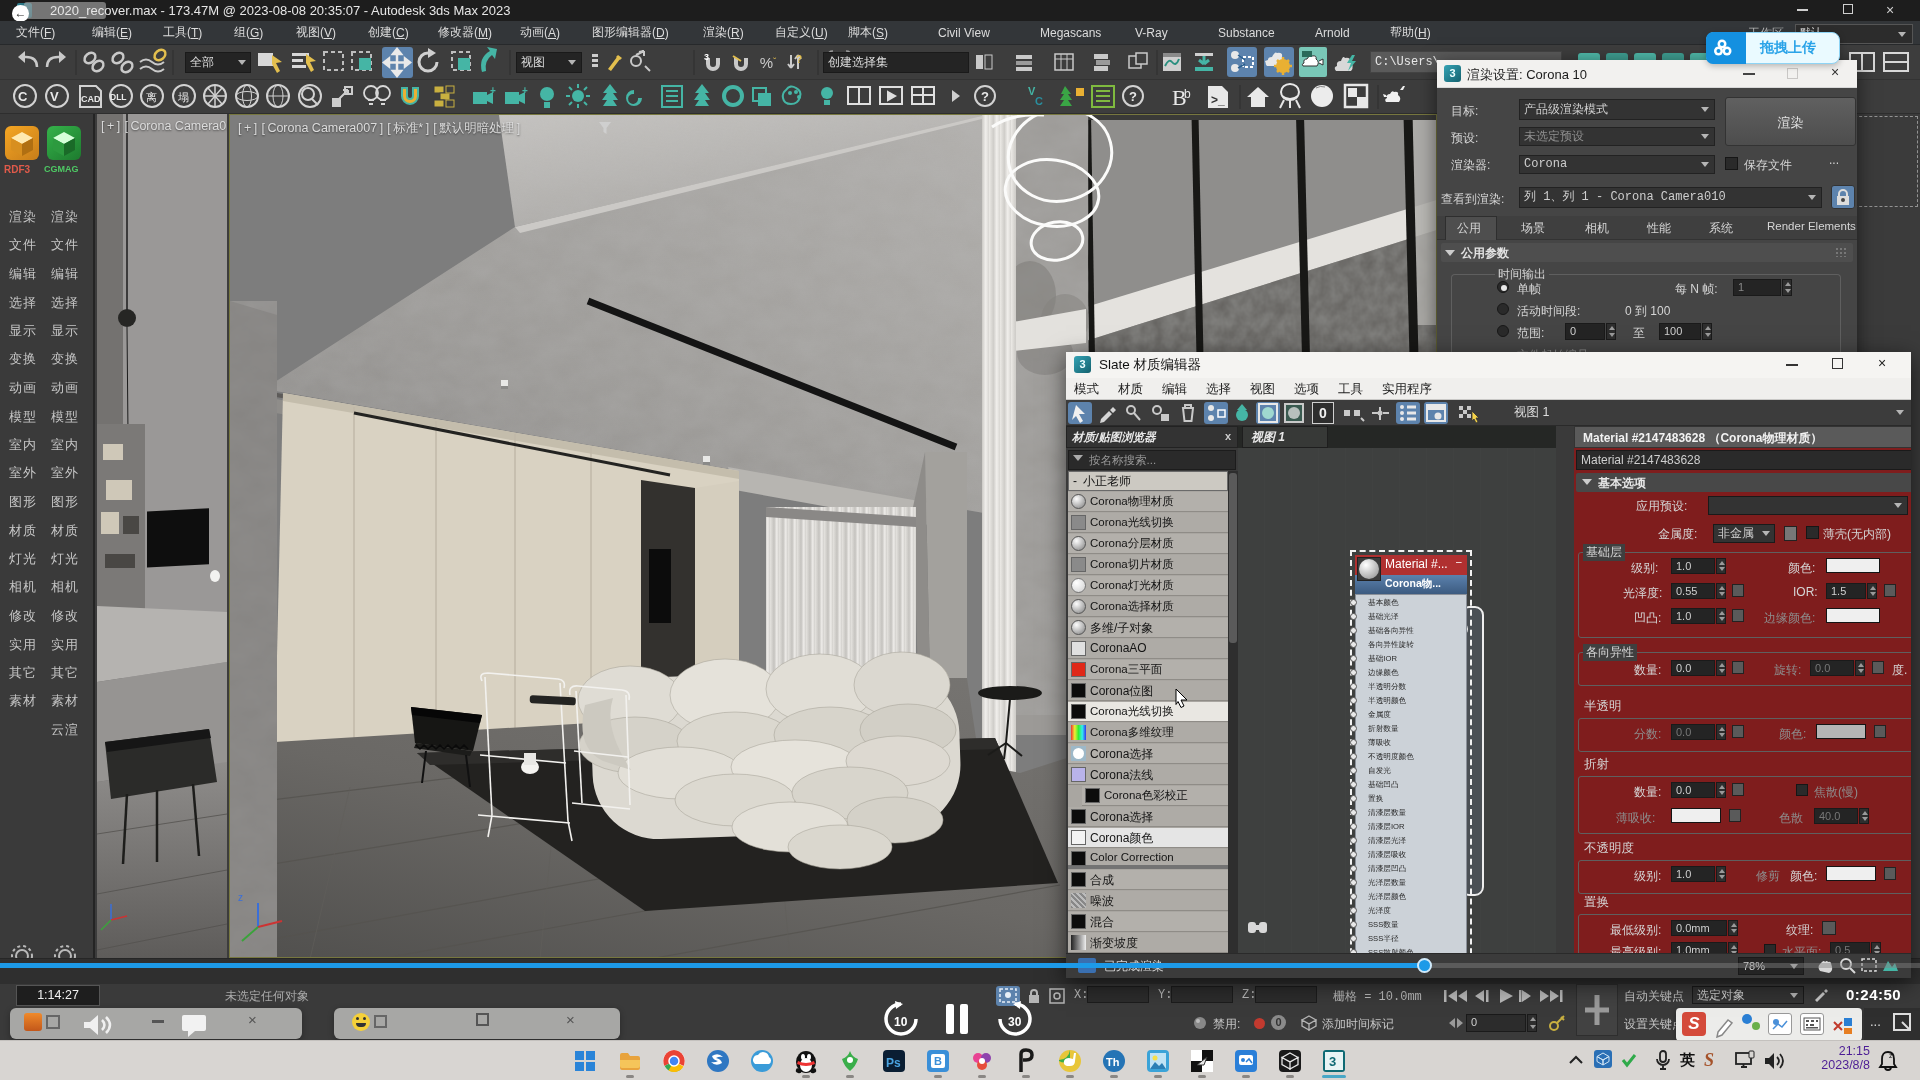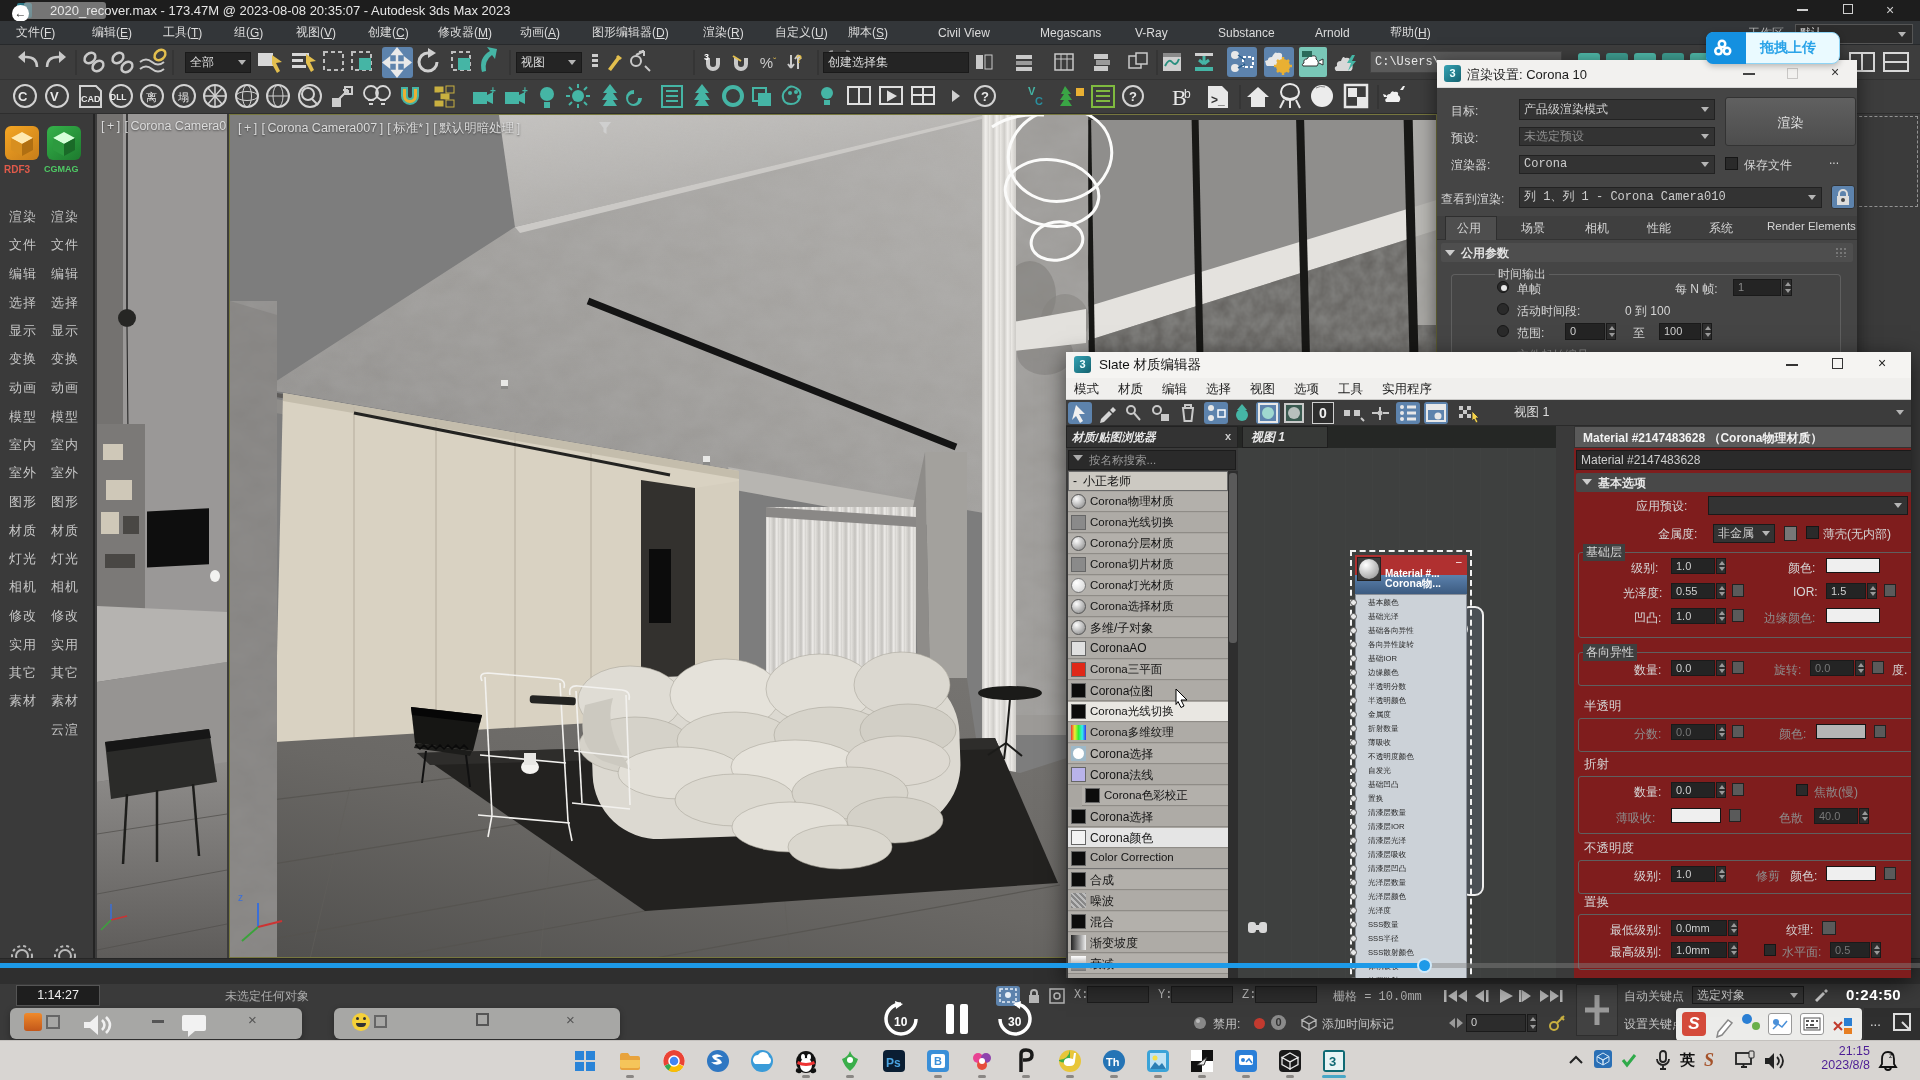--- a/index.html
+++ b/index.html
@@ -964,21 +964,21 @@
         <span class="a" style="left:22px;top:2px;color:#141414;font-size:11.5px;white-space:nowrap">Corona色彩校正</span>
       </div>
  <div class="a" style="left:2px;top:381px;width:160px;height:20px;background:#aeaba6;border-bottom:1px solid #8f8c87">
  <span class="a" style="left:3px;top:2px;width:15px;height:15px;background:#0c0c0c;border:1px solid #666"></span>
         <span class="a" style="left:22px;top:2px;color:#141414;font-size:12px;white-space:nowrap">Corona选择</span>
       </div>
  <div class="a" style="left:2px;top:402px;width:160px;height:20px;background:#e5e5e5;border-bottom:1px solid #8f8c87">
  <span class="a" style="left:3px;top:2px;width:15px;height:15px;background:#f4f4f4;border:1px solid #666"></span>
         <span class="a" style="left:22px;top:2px;color:#141414;font-size:12px;white-space:nowrap">Corona颜色</span>
       </div>
- <div class="a" style="left:2px;top:423px;width:160px;height:20px;background:#aeaba6;border-bottom:1px solid #737373">
+ <div class="a" style="left:2px;top:423px;width:160px;height:20px;background:#aeaba6;border-bottom:4px solid #737373">
  <span class="a" style="left:3px;top:2px;width:15px;height:15px;background:#0c0c0c;border:1px solid #666"></span>
         <span class="a" style="left:22px;top:2px;color:#141414;font-size:11.5px;white-space:nowrap">Color Correction</span>
       </div>
  <div class="a" style="left:2px;top:444px;width:160px;height:20px;background:#b3b0ab;border-bottom:1px solid #8f8c87">
  <span class="a" style="left:3px;top:2px;width:15px;height:15px;background:#0c0c0c;border:1px solid #666"></span>
         <span class="a" style="left:22px;top:2px;color:#141414;font-size:12px;white-space:nowrap">合成</span>
       </div>
  <div class="a" style="left:2px;top:465px;width:160px;height:20px;background:#aeaba6;border-bottom:1px solid #8f8c87">
  <span class="a" style="left:3px;top:2px;width:15px;height:15px;background:repeating-linear-gradient(45deg,#888 0 2px,#bbb 2px 4px)"></span>
         <span class="a" style="left:22px;top:2px;color:#141414;font-size:12px;white-space:nowrap">噪波</span>
@@ -1005,21 +1005,21 @@
  <div class="a" style="left:0;top:0;width:318px;height:22px;background:#252725"></div>
  <div class="a" style="left:4px;top:0;width:86px;height:22px;background:#373937;border:1px solid #1e1e1e;color:#e8e8e8;font-size:12px;font-weight:bold;font-style:italic;line-height:20px;padding-left:8px">视图 1</div>
  <div class="a" style="left:0;top:22px;width:318px;height:530px;background:repeating-linear-gradient(90deg,#3e403f 0 26px,#404241 26px 27px)"></div>
  <div class="a" style="left:222px;top:180px;width:24px;height:290px;border:2px solid #eeeeee;border-radius:9px;background:rgba(90,100,112,0.45)"></div>
  <div class="a" style="left:216px;top:196px;width:14px;height:14px;border-radius:50%;background:#f0f0f0"></div>
  <div class="a" style="left:112px;top:124px;width:122px;height:484px;border:2px dashed #f2f2f2"></div>
  <div class="a" style="left:117px;top:129px;width:112px;height:20px;background:#b03030"></div>
  <div class="a" style="left:117px;top:149px;width:112px;height:19px;background:linear-gradient(#5b81ad,#3c5b80)"></div>
  <div class="a" style="left:119px;top:131px;width:24px;height:24px;background:#3c3c3c;border:1px solid #222"></div>
  <div class="a" style="left:121px;top:133px;width:20px;height:20px;border-radius:50%;background:radial-gradient(circle at 35% 30%,#ffffff,#8a8a8a)"></div>
- <div class="a" style="left:147px;top:142px;color:#fff;font-size:10px;font-weight:bold;white-space:nowrap">Material #...</div>
+ <div class="a" style="left:147px;top:131px;color:#fff;font-size:12px;font-weight:normal;white-space:nowrap">Material #...</div>
  <div class="a" style="left:147px;top:151px;color:#fff;font-size:10.5px;font-weight:bold;white-space:nowrap">Corona物...</div>
  <div class="a" style="left:218px;top:130px;color:#fff;font-size:10px">–</div>
  <div class="a" style="left:117px;top:168px;width:112px;height:438px;background:#ccd2d8;border:1px solid #8a9099"></div>
  <span class="a" style="left:112px;top:173px;width:7px;height:7px;border-radius:50%;background:#e8e8e8;border:1px solid #555"></span>
  <span class="a" style="left:130px;top:172px;color:#2a2a2a;font-size:8.5px;white-space:nowrap;transform:scale(0.9);transform-origin:left top">基本颜色</span>
  <span class="a" style="left:112px;top:187px;width:7px;height:7px;border-radius:50%;background:#e8e8e8;border:1px solid #555"></span>
  <span class="a" style="left:130px;top:186px;color:#2a2a2a;font-size:8.5px;white-space:nowrap;transform:scale(0.9);transform-origin:left top">基础光泽</span>
  <span class="a" style="left:112px;top:201px;width:7px;height:7px;border-radius:50%;background:#e8e8e8;border:1px solid #555"></span>
  <span class="a" style="left:130px;top:200px;color:#2a2a2a;font-size:8.5px;white-space:nowrap;transform:scale(0.9);transform-origin:left top">基础各向异性</span>
  <span class="a" style="left:112px;top:215px;width:7px;height:7px;border-radius:50%;background:#e8e8e8;border:1px solid #555"></span>
@@ -1179,20 +1179,39 @@
       <div class="fld" style="left:97px;top:516px;width:56px;height:16px">1.0mm</div>
       <div class="spn" style="left:154px;top:516px;height:16px"></div>
  <div class="cbx" style="left:190px;top:518px;width:12px;height:12px"></div>
       <div class="lg" style="left:208px;top:518px">水平面:</div>
       <div class="fld" style="left:256px;top:516px;width:40px;height:16px;color:#777">0.5</div>
       <div class="spn" style="left:297px;top:516px;height:16px"></div>
  <svg class="a" style="left:336px;top:96px" width="16" height="30">
         <path d="M3 2 l10 13 -10 13" fill="none" stroke="#f5f5f5" stroke-width="3.5"></path>
       </svg>
  </div>
+ <div class="a" style="left:0;top:601px;width:845px;height:25px;background:#3b3b3b;border-top:1px solid #2a2a2a">
+ <div class="a" style="left:12px;top:4px;width:18px;height:15px;background:#3a6fb0;border-radius:2px"></div>
+ <div class="a" style="left:38px;top:4px;color:#d5d5d5;font-size:12px">已完成渲染</div>
+ <div class="fld" style="left:672px;top:3px;width:66px;height:18px;line-height:16px">78%</div>
+      <div class="arr" style="left:724px;top:10px"></div>
+ <svg class="a" style="left:748px;top:3px" width="20" height="18">
+        <path d="M6 14 q-3 -4 0 -7 l2 -2 q2 -2 3 0 q2 -2 3 0 q2 -1 3 1 l1 4 q1 4 -3 6z" fill="#d8d8d8"></path>
+      </svg>
+ <svg class="a" style="left:772px;top:3px" width="20" height="18">
+        <circle cx="8" cy="7" r="5" fill="none" stroke="#d8d8d8" stroke-width="2"></circle>
+        <path d="M12 11 l5 5" stroke="#d8d8d8" stroke-width="2"></path>
+      </svg>
+ <svg class="a" style="left:794px;top:3px" width="20" height="18">
+        <rect x="2" y="2" width="14" height="12" fill="none" stroke="#d8d8d8" stroke-width="1.5" stroke-dasharray="3 2"></rect>
+      </svg>
+ <svg class="a" style="left:814px;top:3px" width="20" height="18">
+        <path d="M3 14 l5 -10 4 6 3 -4 3 8z" fill="#45b5a5"></path>
+      </svg>
+ </div>
   </div>
 
 <div class="a" style="left:0;top:958px;width:1920px;height:26px;background:#2f2f2f;border-top:1px solid #262626"></div>
 
 <div id="status" class="a" style="left:0;top:984px;width:1920px;height:56px;background:#3a3a3a">
     <div class="fld" style="left:16px;top:1px;width:84px;height:21px;line-height:19px;font-size:12.5px;text-align:center;color:#f0f0f0;background:#1e1e1e;border-color:#555">1:14:27</div>
  <div class="a" style="left:225px;top:4px;color:#aaa;font-size:12px">未选定任何对象</div>
  <div class="a hl" style="left:996px;top:2px;width:24px;height:20px"></div>
  <svg class="a" style="left:998px;top:3px" width="20" height="18">
       <rect x="2" y="2" width="16" height="13" fill="none" stroke="#e8f0f8" stroke-width="1.5" stroke-dasharray="3 2"></rect>

